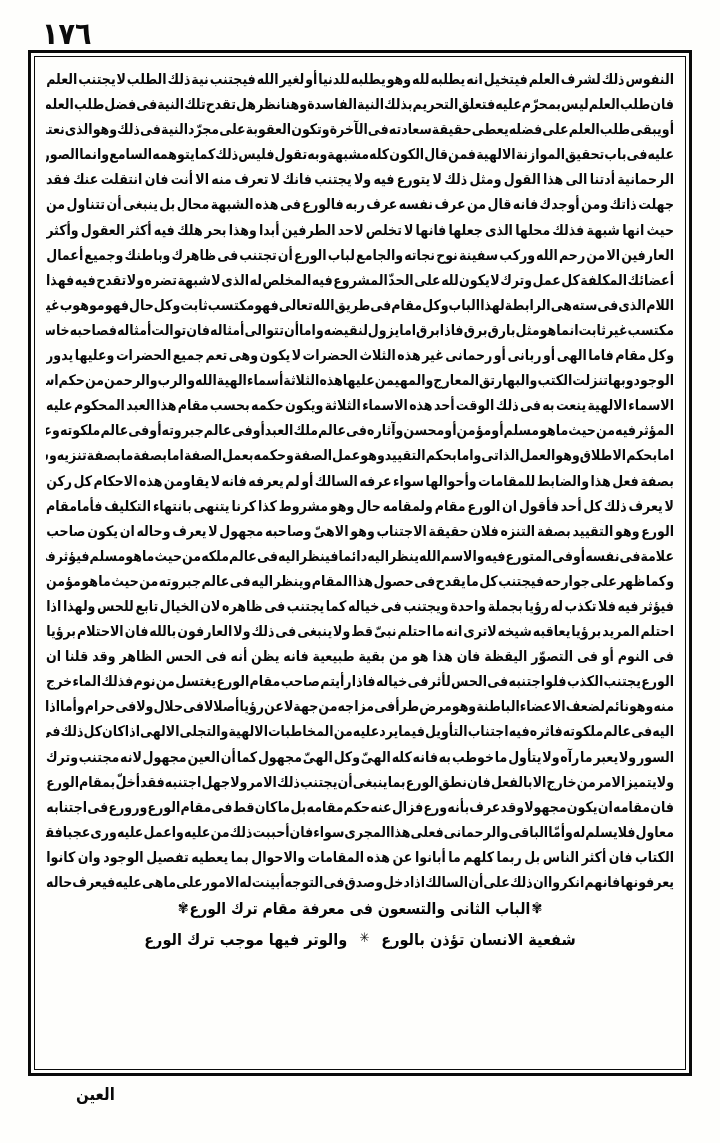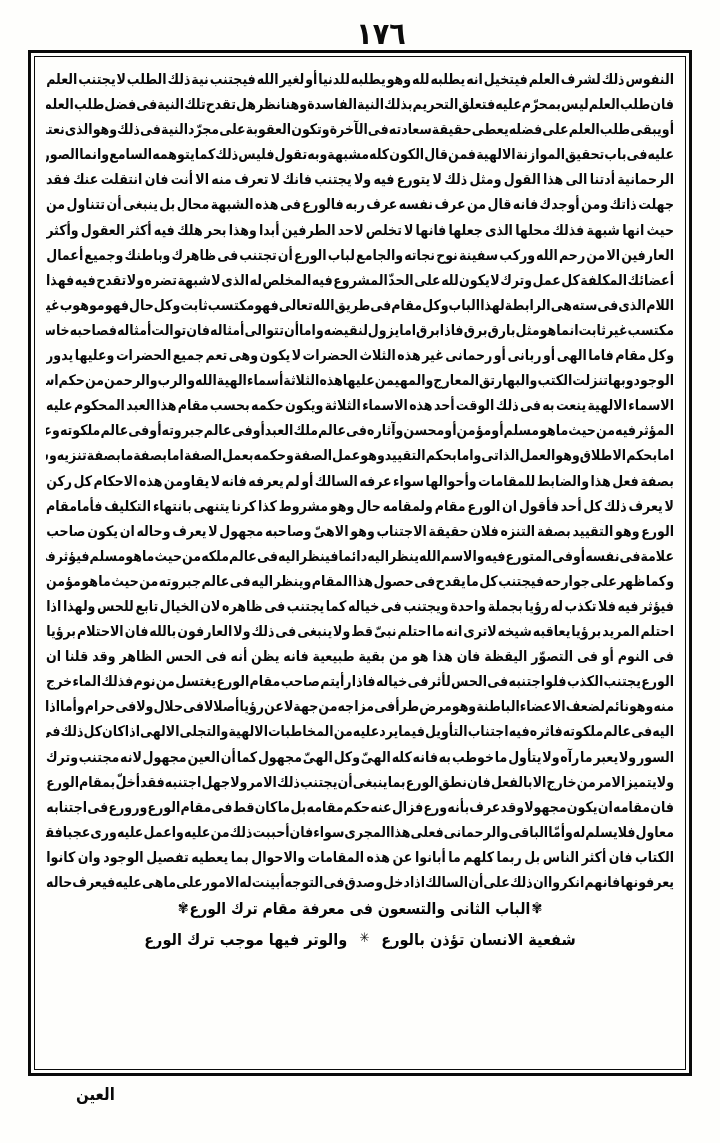--- a/index.html
+++ b/index.html
@@ -15,21 +15,21 @@
     position:absolute;inset:0;
     width:720px;height:1143px;
     background:#fefefc;
   }
 
   
   .folio-row{
     position:absolute;
     top:18px;left:0;right:0;
     height:30px;
-    text-align:center;
+    text-align:left;
     padding-left:42px;
     box-sizing:border-box;
   }
   .folio{
     display:inline-block;
     font-family:"DejaVu Sans",sans-serif;
     font-size:27px;
     font-weight:700;
     color:#0b0b0b;
     letter-spacing:-1px;

